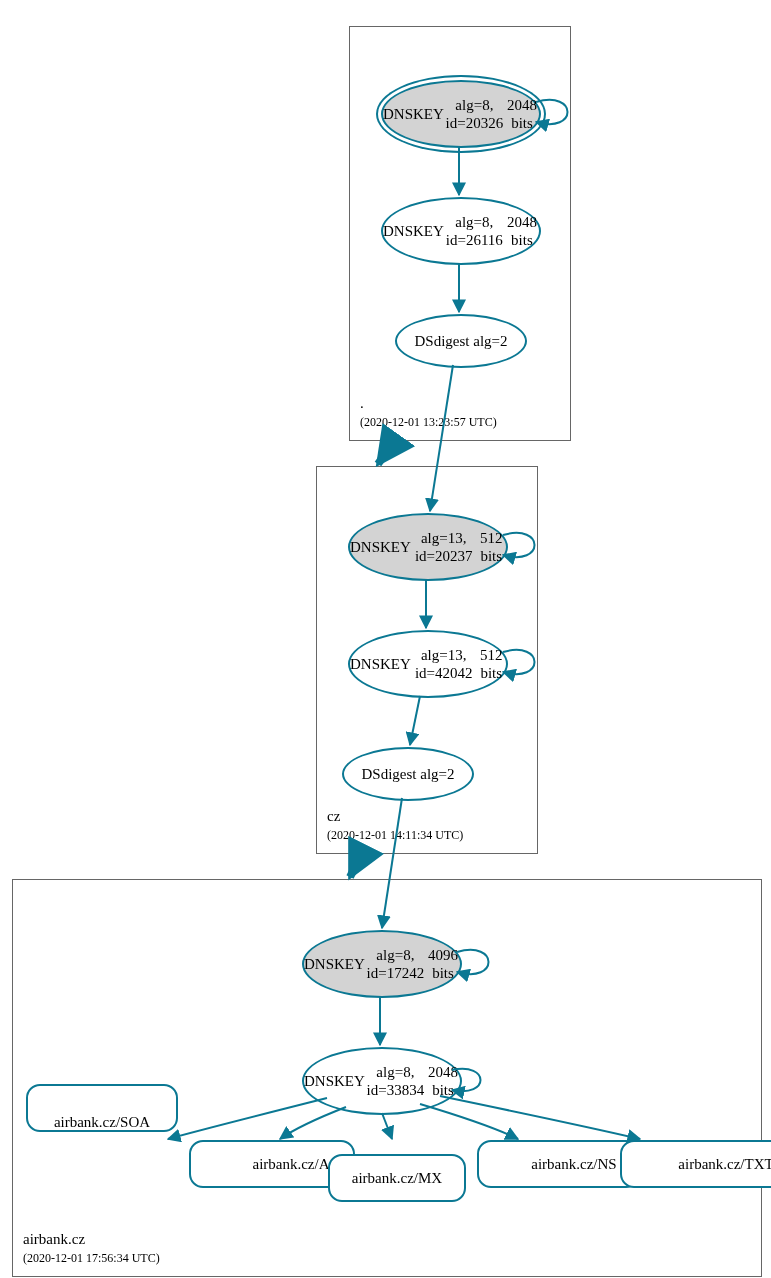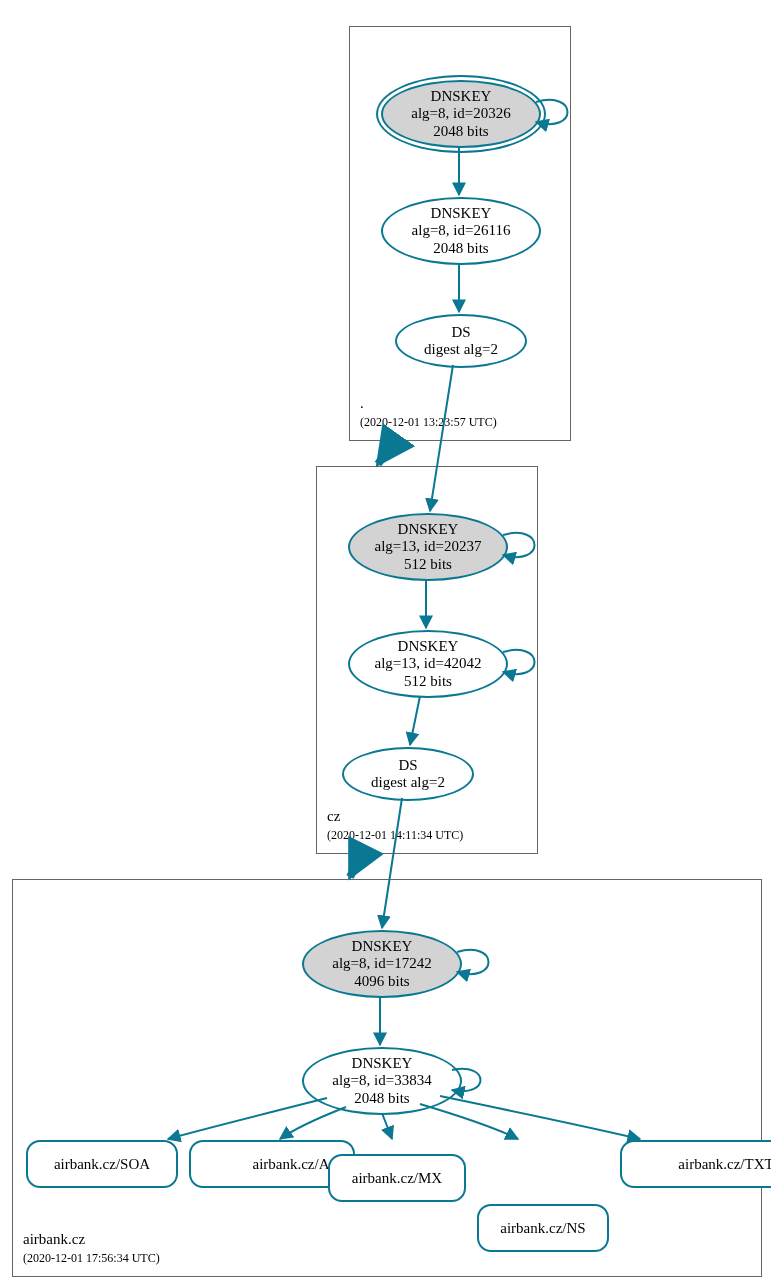--- a/index.html
+++ b/index.html
@@ -26,21 +26,20 @@
   .zone-timestamp {
     position: absolute;
     left: 10px;
     font-size: 12px;
     color: #000;
   }
   .node {
     position: absolute;
     text-align: center;
     display: flex;
-    flex-direction: column;
     justify-content: center;
     align-items: center;
   }
   .ellipse {
     border: 2px solid #0b7893;
     border-radius: 50%;
     background: #fff;
   }
   .ellipse.filled {
     background: #d3d3d3;
@@ -126,30 +125,30 @@
   <div class="node-sub">alg=8, id=17242</div>
   <div class="node-sub">4096 bits</div>
 </div>
 
 <div class="node ellipse" style="left:302px; top:1047px; width:156px; height:64px;">
   <div class="node-title">DNSKEY</div>
   <div class="node-sub">alg=8, id=33834</div>
   <div class="node-sub">2048 bits</div>
 </div>
 
-<div class="node rrset" style="left:26px; top:1140px; width:148px; height:44px;">
+<div class="node rrset" style="left:26px; top:1084px; width:148px; height:44px;align-items:flex-end;">
   <div class="node-title">airbank.cz/SOA</div>
 </div>
 <div class="node rrset" style="left:189px; top:1140px; width:124px; height:44px;padding-left:38px;">
   <div class="node-title">airbank.cz/A</div>
 </div>
 <div class="node rrset" style="left:328px; top:1140px; width:134px; height:44px;margin-top:14px;">
   <div class="node-title">airbank.cz/MX</div>
 </div>
-<div class="node rrset" style="left:477px; top:1204px; width:128px; height:44px;">
+<div class="node rrset" style="left:477px; top:1140px; width:128px; height:44px;padding-left:31px;">
   <div class="node-title">airbank.cz/NS</div>
 </div>
 <div class="node rrset" style="left:620px; top:1140px; width:134px; height:44px;padding-left:37px;">
   <div class="node-title">airbank.cz/TXT</div>
 </div>
 
 <svg class="edges" width="771" height="1278">
   <defs>
     <marker id="arrow" viewBox="0 0 10 10" refX="9" refY="5" markerWidth="7" markerHeight="7" orient="auto-start-reverse">
       <path d="M 0 0 L 10 5 L 0 10 z" fill="#0b7893"></path>

